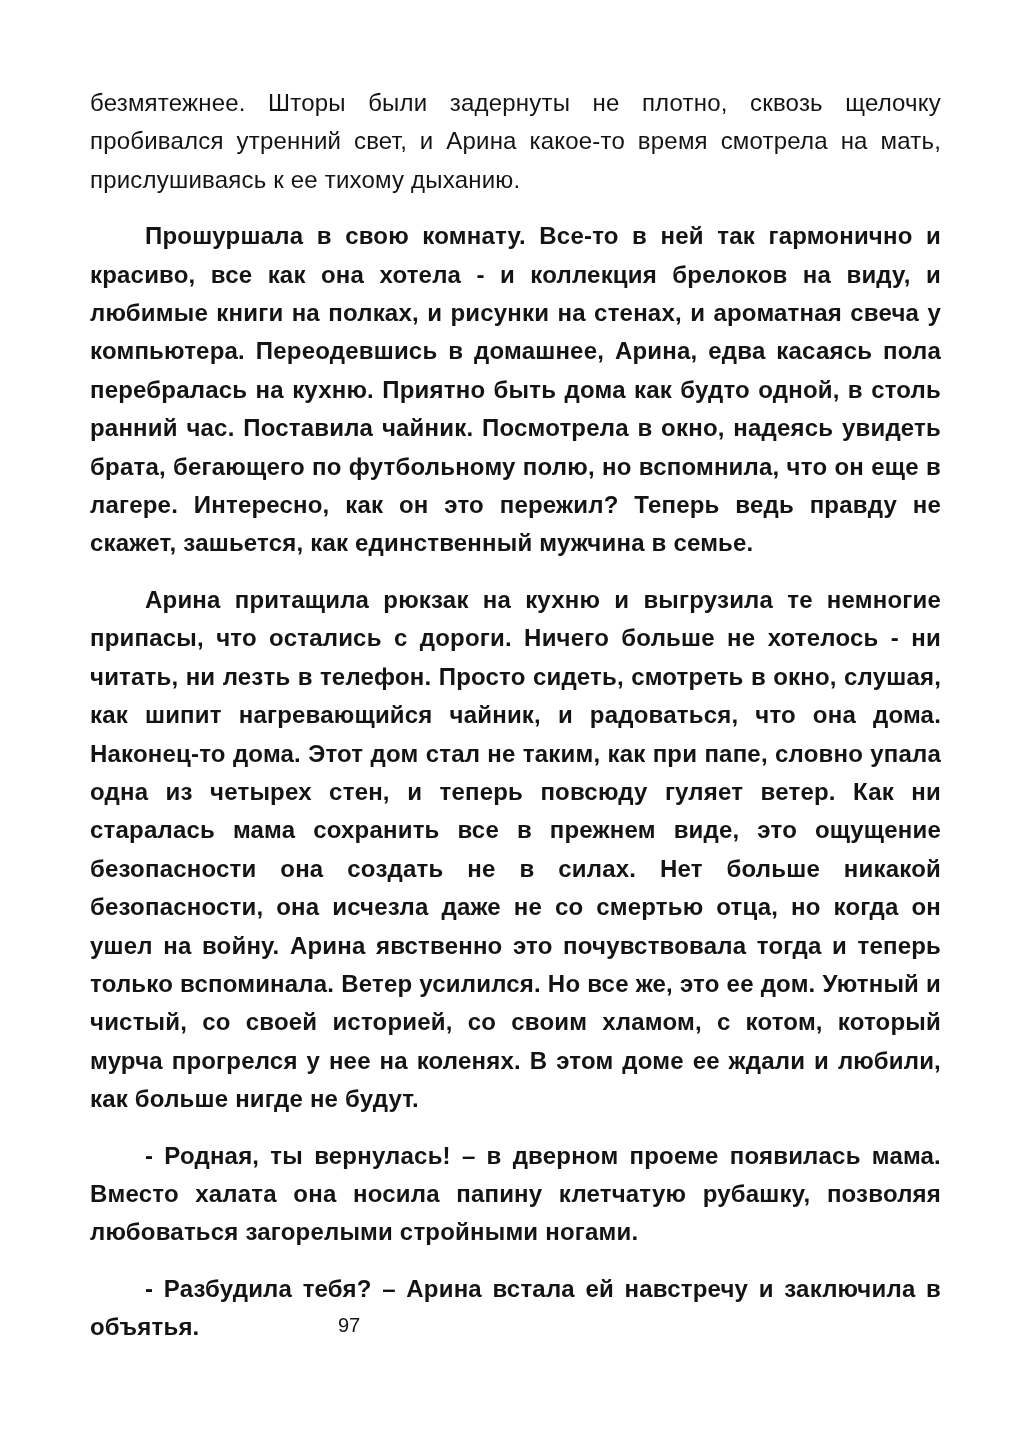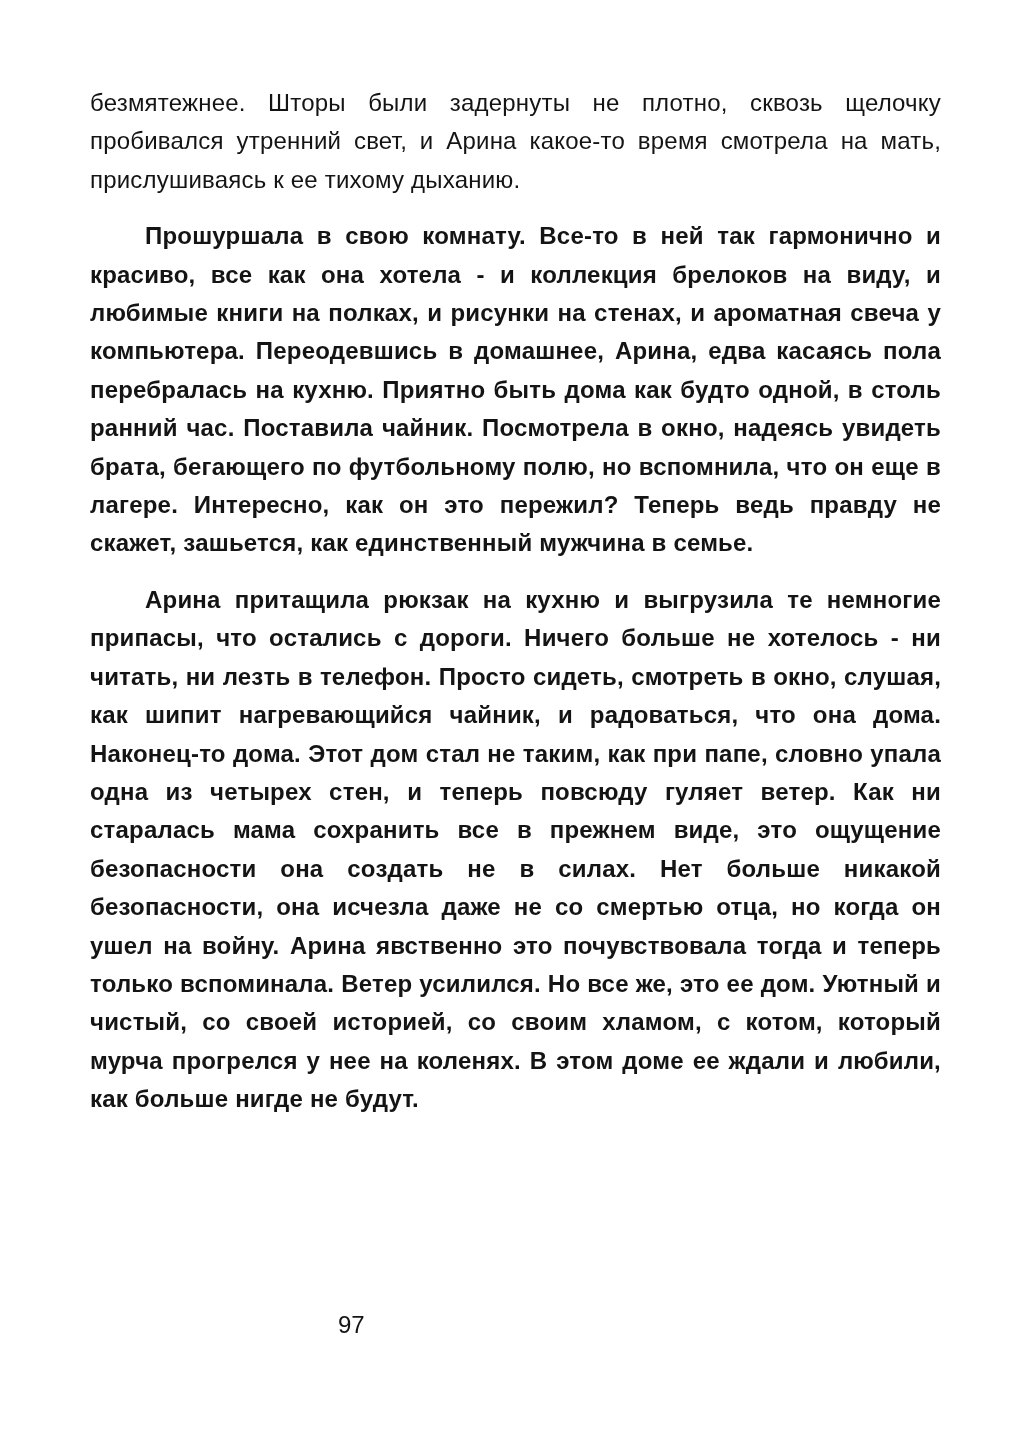--- a/index.html
+++ b/index.html
@@ -32,27 +32,29 @@
   }
   .text-block p.indented {
     text-indent: 55px;
     font-weight: bold;
   }
   .page-number {
     position: absolute;
     left: 338px;
     top: 1308px;
     color: #141414;
-    font-size: 24px;
+    font-size: 20px;
     line-height: 34px;
   }
 </style>
 </head>
 <body>
 
 <div class="page">
   <div class="text-block">
     <p>безмятежнее. Шторы были задернуты не плотно, сквозь щелочку пробивался утренний свет, и Арина какое-то время смотрела на мать, прислушиваясь к ее тихому дыханию.</p>
     <p class="indented">Прошуршала в свою комнату. Все-то в ней так гармонично и красиво, все как она хотела - и коллекция брелоков на виду, и любимые книги на полках, и рисунки на стенах, и ароматная свеча у компьютера. Переодевшись в домашнее, Арина, едва касаясь пола перебралась на кухню. Приятно быть дома как будто одной, в столь ранний час. Поставила чайник. Посмотрела в окно, надеясь увидеть брата, бегающего по футбольному полю, но вспомнила, что он еще в лагере. Интересно, как он это пережил? Теперь ведь правду не скажет, зашьется, как единственный мужчина в семье.</p>
     <p class="indented">Арина притащила рюкзак на кухню и выгрузила те немногие припасы, что остались с дороги. Ничего больше не хотелось - ни читать, ни лезть в телефон. Просто сидеть, смотреть в окно, слушая, как шипит нагревающийся чайник, и радоваться, что она дома. Наконец-то дома. Этот дом стал не таким, как при папе, словно упала одна из четырех стен, и теперь повсюду гуляет ветер. Как ни старалась мама сохранить все в прежнем виде, это ощущение безопасности она создать не в силах. Нет больше никакой безопасности, она исчезла даже не со смертью отца, но когда он ушел на войну. Арина явственно это почувствовала тогда и теперь только вспоминала. Ветер усилился. Но все же, это ее дом. Уютный и чистый, со своей историей, со своим хламом, с котом, который мурча прогрелся у нее на коленях. В этом доме ее ждали и любили, как больше нигде не будут.</p>
+    <p class="indented">- Родная, ты вернулась! – в дверном проеме появилась мама. Вместо халата она носила папину клетчатую рубашку, позволяя любоваться загорелыми стройными ногами.</p>
+    <p class="indented">- Разбудила тебя? – Арина встала ей навстречу и заключила в объятья.</p>
   </div>
   <div class="page-number">97</div>
 </div>
 
 </body></html>

